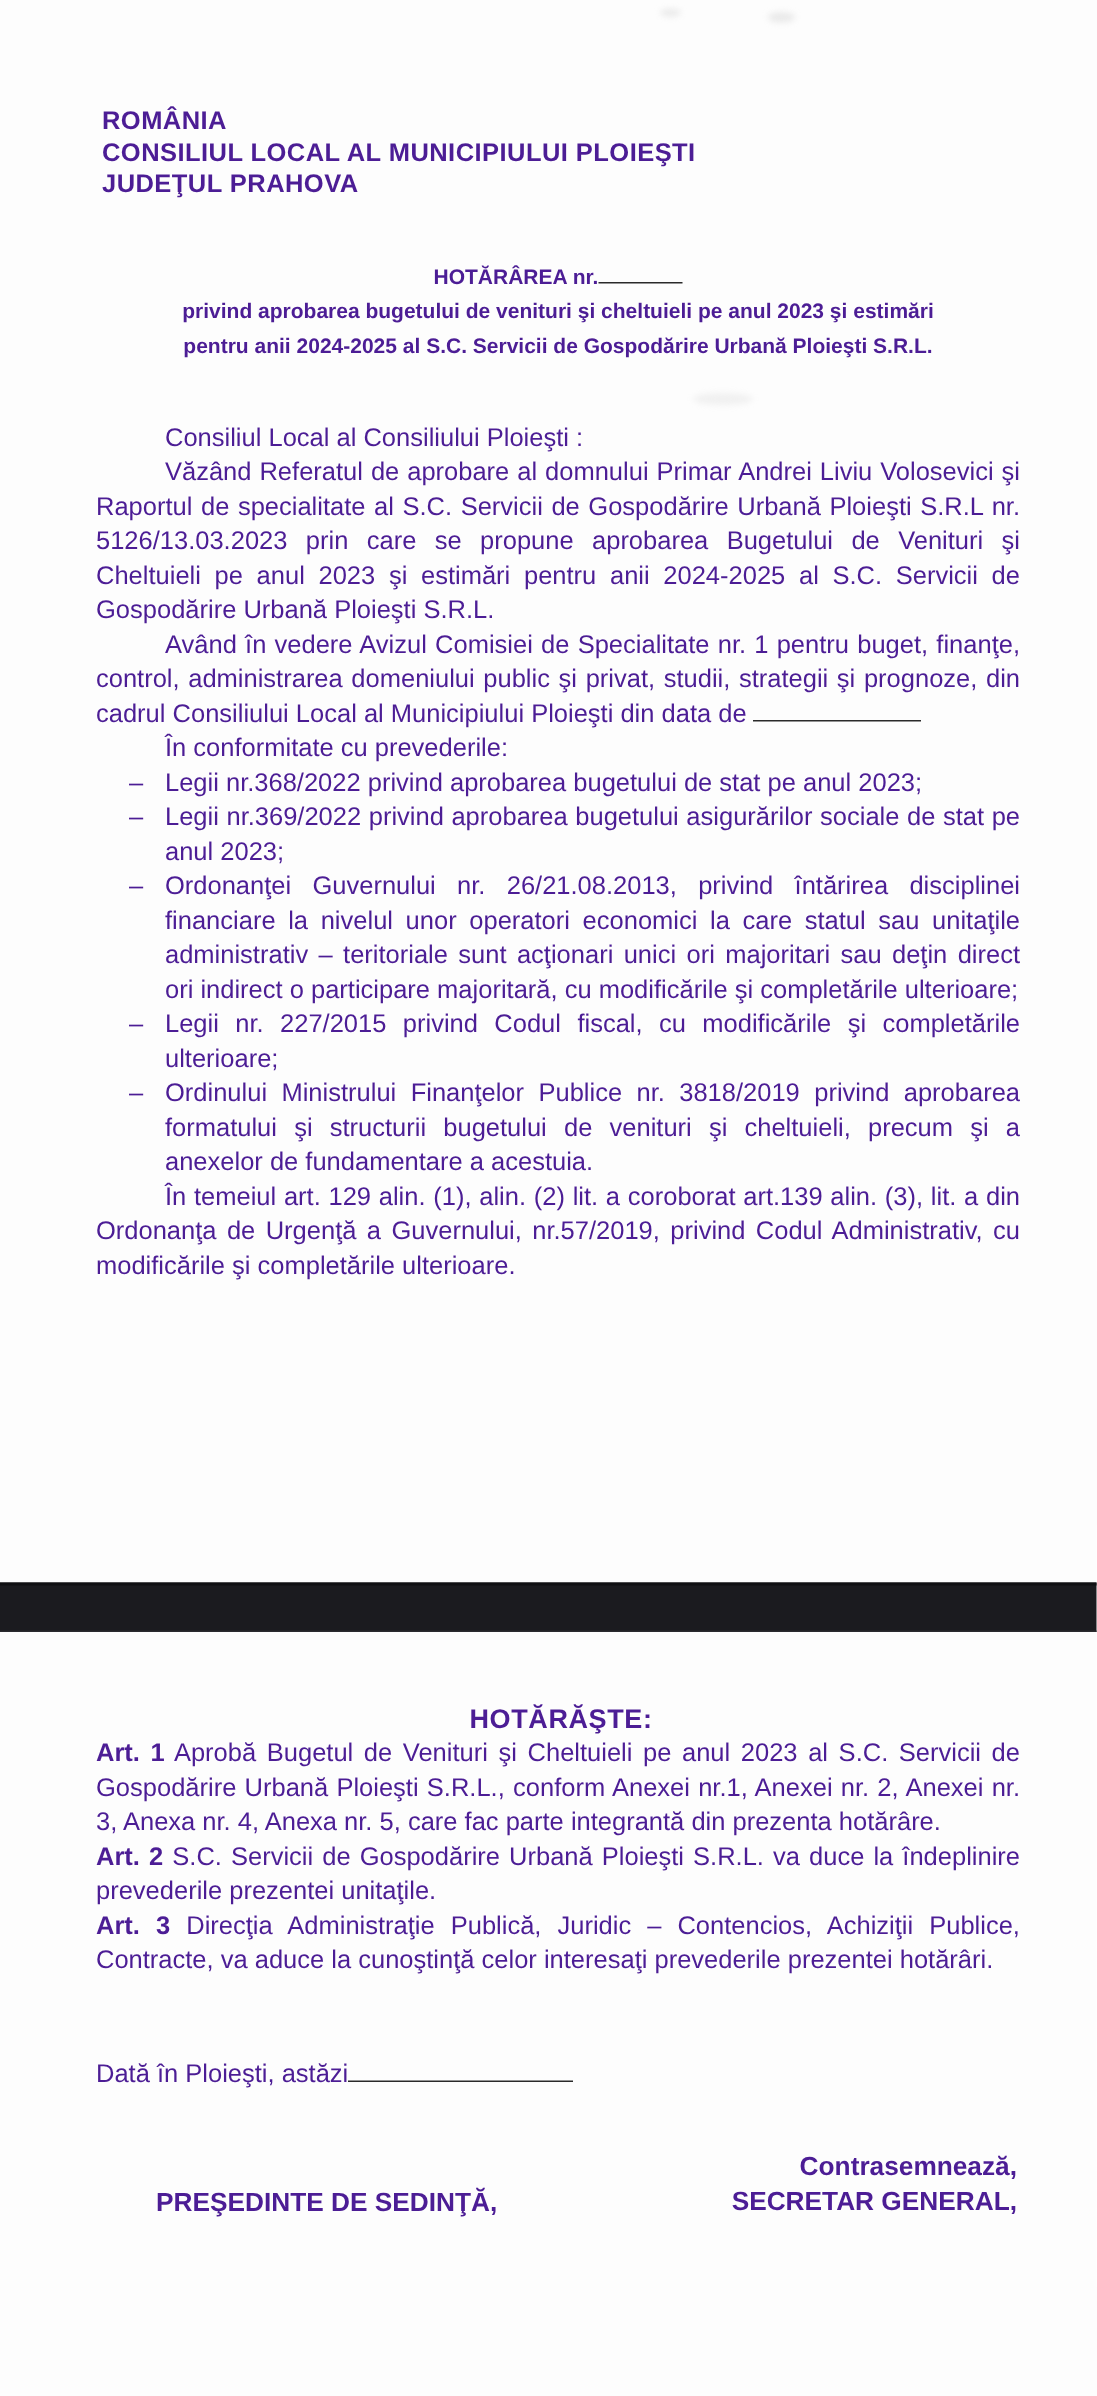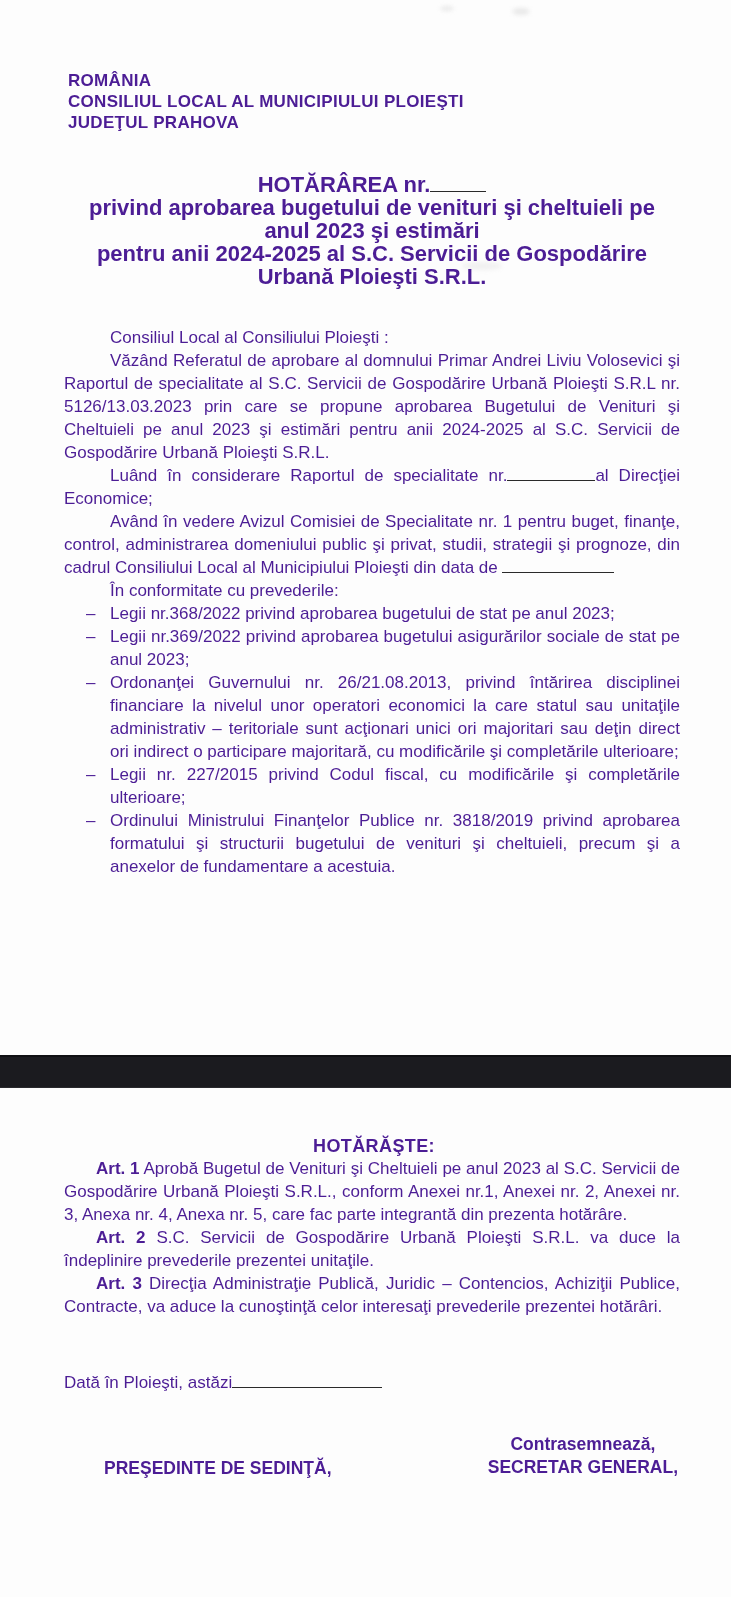--- a/index.html
+++ b/index.html
@@ -26,21 +26,21 @@
     font-weight: bold;
     font-size: 17px;
     line-height: 21px;
     letter-spacing: 0.3px;
     padding-left: 4px;
   }
   .title-block {
     margin-top: 40px;
     text-align: center;
     font-weight: bold;
-    font-size: 22px;
+    font-size: 14px;
     line-height: 23px;
   }
   .title-line1 { margin-bottom: 0; }
   .blank {
     display: inline-block;
     border-bottom: 1.5px solid #2a2a2a;
     height: 14px;
     vertical-align: baseline;
   }
   .blank-title { width: 56px; }
@@ -93,42 +93,42 @@
     font-weight: bold;
     font-size: 18px;
     letter-spacing: 0.4px;
   }
   .articles {
     padding: 0 68px 0 64px;
   }
   .article {
     margin-top: 23px;
   }
-  .article .art-label { font-weight: bold; margin-left: 32px; }
+  .article .art-label { font-weight: bold; }
   .art-1 { margin-top: 47px; }
   .dated-line {
     margin-top: 55px;
     padding-left: 64px;
     font-size: 17px;
   }
   .signatures {
     margin-top: 40px;
     display: flex;
     justify-content: space-between;
     padding: 0 70px 0 64px;
     font-size: 17.5px;
     font-weight: bold;
   }
   .sig-left {
     padding-left: 4px;
     align-self: flex-end;
     margin-left: 36px;
   }
   .sig-right {
-    text-align: center;
+    text-align: right;
     line-height: 23px;
   }
   .scan-artifact {
     position: absolute;
     background: #d9d9d9;
     border-radius: 50%;
     filter: blur(2px);
     opacity: 0.55;
   }
   .artifact-1 { top: 6px; left: 440px; width: 14px; height: 5px; }
@@ -156,34 +156,34 @@
       <div class="title-line1"><span>HOTĂRÂREA nr.</span><span class="blank blank-title"></span></div>
       <div>privind aprobarea bugetului de venituri şi cheltuieli pe anul 2023 şi estimări</div>
       <div>pentru anii 2024-2025 al S.C. Servicii de Gospodărire Urbană Ploieşti S.R.L.</div>
     </div>
 
     <div class="body-text">
       <div class="salutation">Consiliul Local al Consiliului Ploieşti :</div>
 
       <p class="para p-first">Văzând Referatul de aprobare al domnului Primar Andrei Liviu Volosevici şi Raportul de specialitate al  S.C. Servicii de Gospodărire Urbană Ploieşti S.R.L nr. 5126/13.03.2023 prin care se propune aprobarea Bugetului de Venituri şi Cheltuieli pe anul 2023 şi estimări pentru anii 2024-2025 al S.C. Servicii de Gospodărire Urbană Ploieşti S.R.L.</p>
 
-      <p class="para"><span>Luând în considerare Raportul de specialitate nr.</span><span class="blank blank-report"></span><span>al Direcţiei Economice;</span></p>
 
       <p class="para"><span>Având în vedere Avizul Comisiei de Specialitate nr. 1 pentru buget, finanţe, control, administrarea domeniului public şi privat, studii, strategii şi prognoze, din cadrul Consiliului Local al Municipiului Ploieşti din data de </span><span class="blank blank-date"></span></p>
 
       <p class="para">În conformitate cu prevederile:</p>
 
       <ul class="legal-list">
         <li><span class="dash">–</span><span>Legii nr.368/2022 privind aprobarea  bugetului de stat pe anul 2023;</span></li>
         <li><span class="dash">–</span><span>Legii nr.369/2022 privind aprobarea bugetului asigurărilor sociale de stat pe anul 2023;</span></li>
         <li><span class="dash">–</span><span>Ordonanţei Guvernului nr. 26/21.08.2013, privind întărirea disciplinei financiare la nivelul unor operatori economici la care statul sau unitaţile administrativ – teritoriale sunt acţionari unici ori majoritari sau deţin direct ori indirect o participare majoritară, cu modificările şi completările ulterioare;</span></li>
         <li><span class="dash">–</span><span>Legii nr. 227/2015 privind Codul fiscal, cu modificările şi completările ulterioare;</span></li>
         <li><span class="dash">–</span><span>Ordinului Ministrului Finanţelor Publice nr. 3818/2019 privind aprobarea formatului şi structurii bugetului de venituri şi cheltuieli, precum şi a anexelor de fundamentare a acestuia.</span></li>
       </ul>
 
+      <p class="para">În temeiul art. 129 alin. (1), alin. (2) lit. a coroborat art.139 alin. (3), lit. a din Ordonanţa de Urgenţă a Guvernului, nr.57/2019, privind Codul Administrativ, cu modificările şi completările ulterioare.</p>
     </div>
 
   </div>
 
   <div class="bottom-section">
 
     <div class="separator-bar"></div>
 
     <div class="decision-heading">HOTĂRĂŞTE:</div>
 

